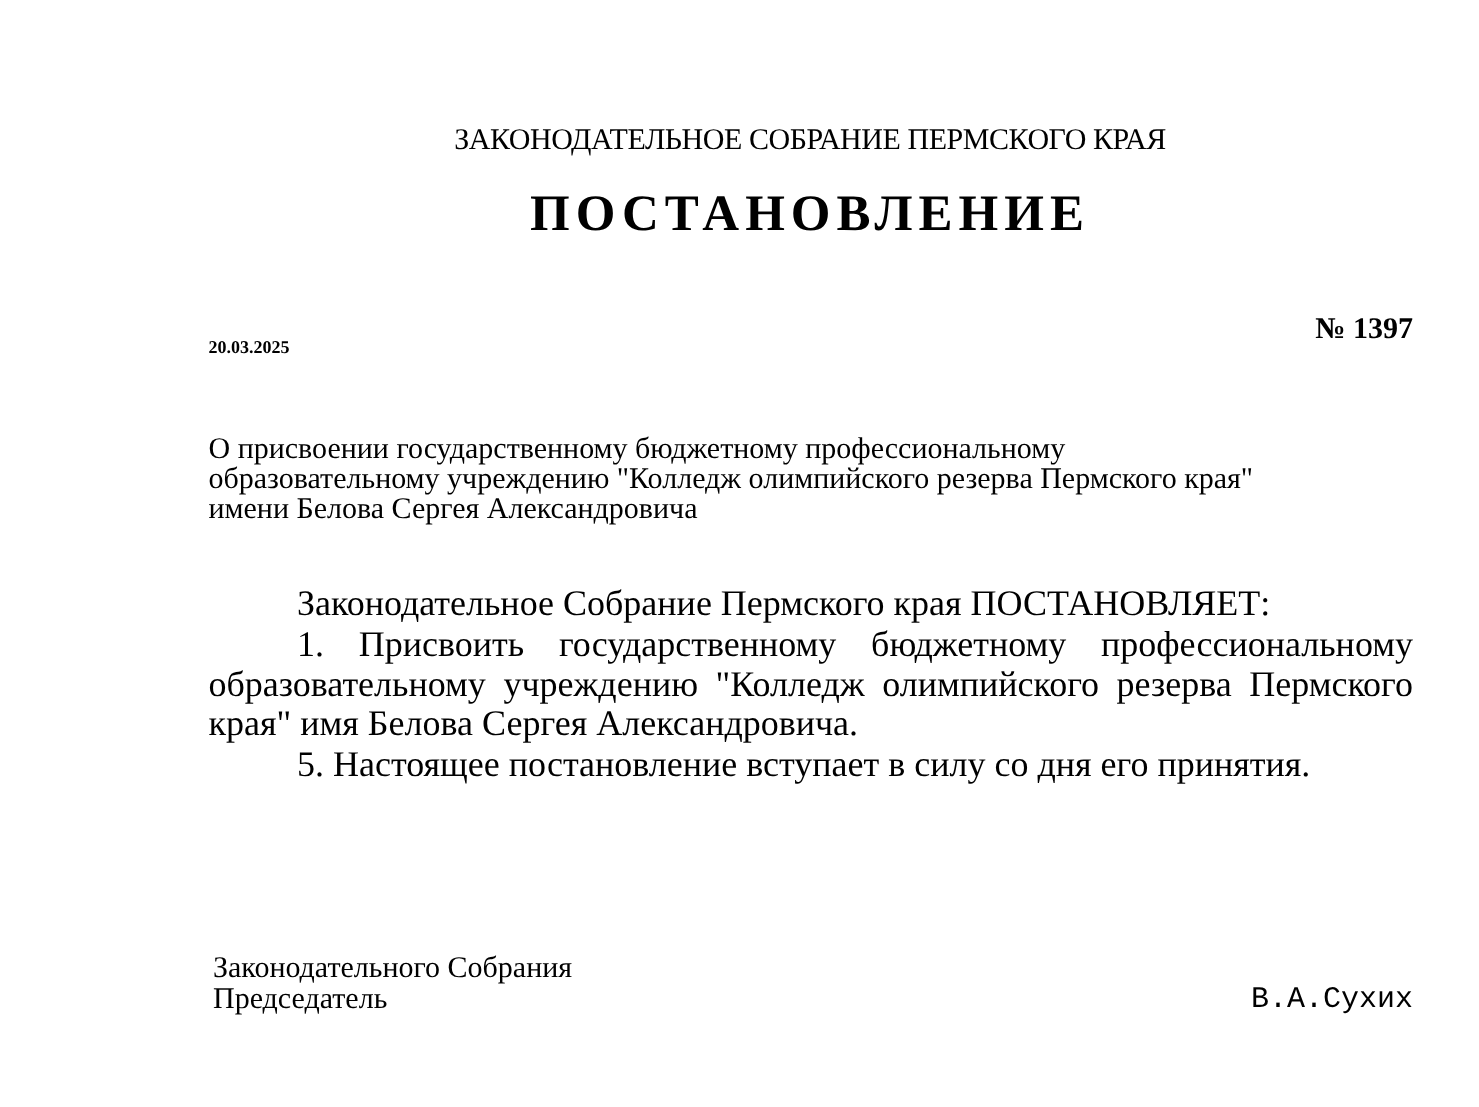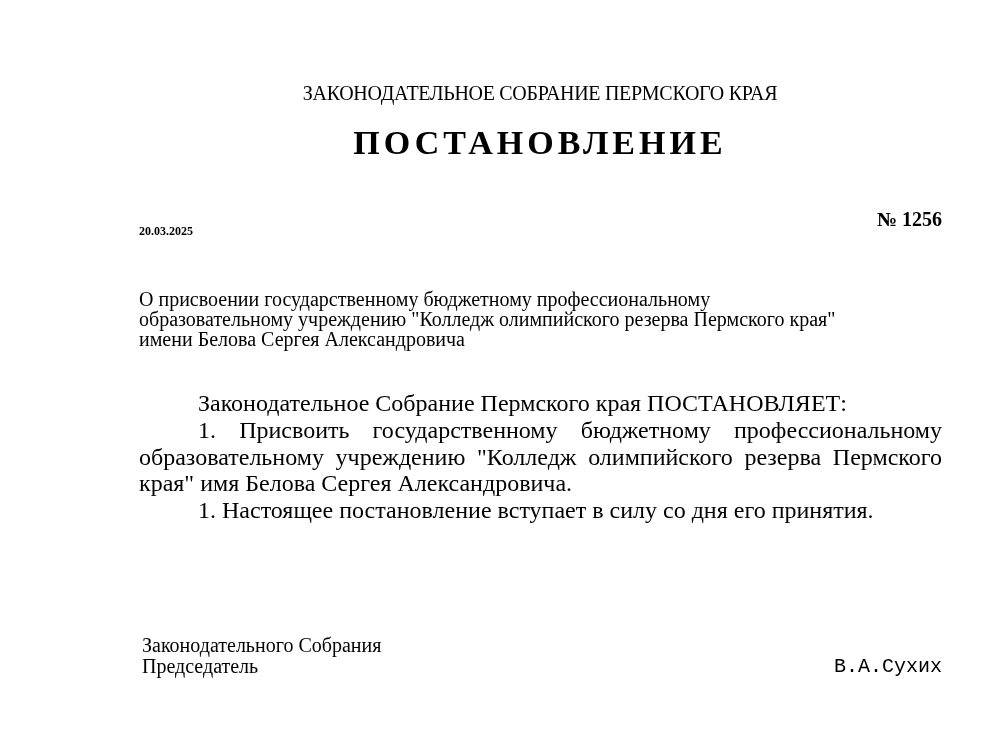--- a/index.html
+++ b/index.html
@@ -43,28 +43,28 @@
     }
   </style>
 </head>
 <body>
 
 <div>
   <div class="org">ЗАКОНОДАТЕЛЬНОЕ СОБРАНИЕ ПЕРМСКОГО КРАЯ</div>
   <div class="title">ПОСТАНОВЛЕНИЕ</div>
 
   <div class="date">20.03.2025</div>
-  <div class="number">№ 1256</div>
+  <div class="number">№ 1397</div>
 
   <div class="subject">О присвоении государственному бюджетному профессиональному образовательному учреждению "Колледж олимпийского резерва Пермского края" имени Белова Сергея Александровича</div>
 
   <div class="body">
     <p>Законодательное Собрание Пермского края ПОСТАНОВЛЯЕТ:</p>
     <p class="last-line-left">1. Присвоить государственному бюджетному профессиональному образовательному учреждению "Колледж олимпийского резерва Пермского края" имя Белова Сергея Александровича.</p>
-    <p class="last-line-left">1. Настоящее постановление вступает в силу со дня его принятия.</p>
+    <p class="last-line-left">5. Настоящее постановление вступает в силу со дня его принятия.</p>
   </div>
 
   <div class="signature">
     <div>Законодательного Собрания</div>
     <div>Председатель</div>
     <div class="sig-name">В.А.Сухих</div>
   </div>
 </div>
 
 </body></html>

